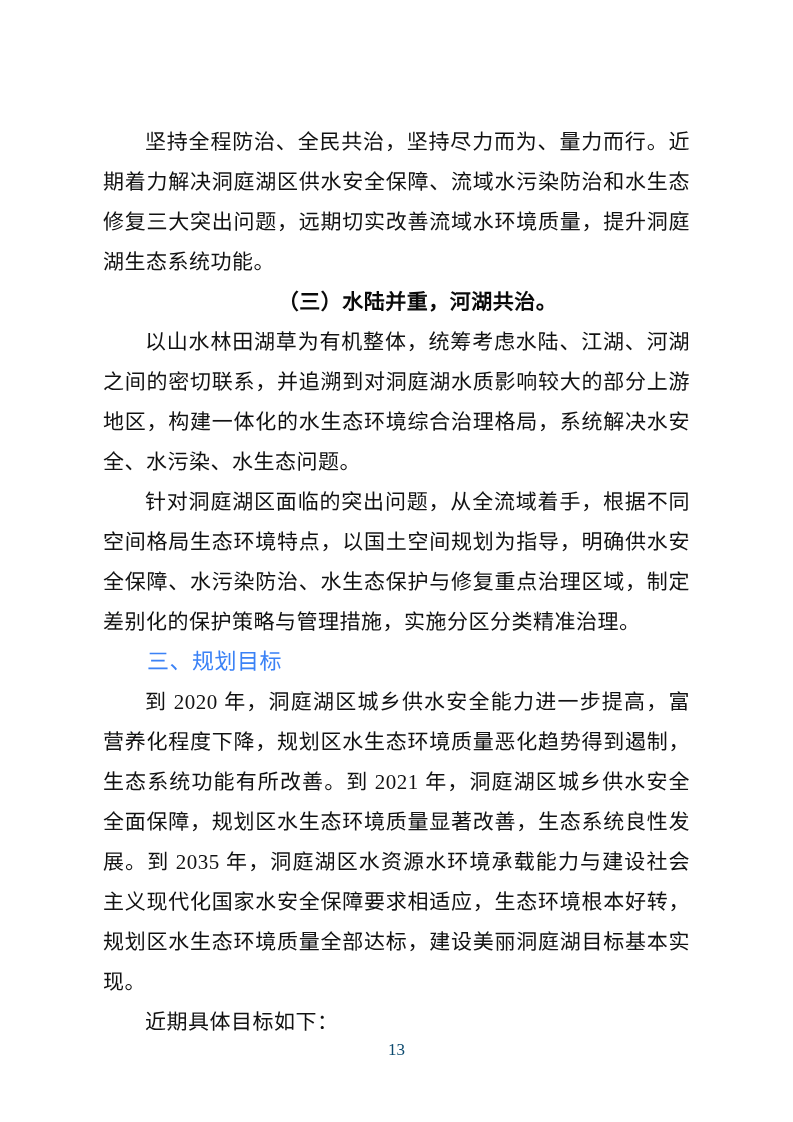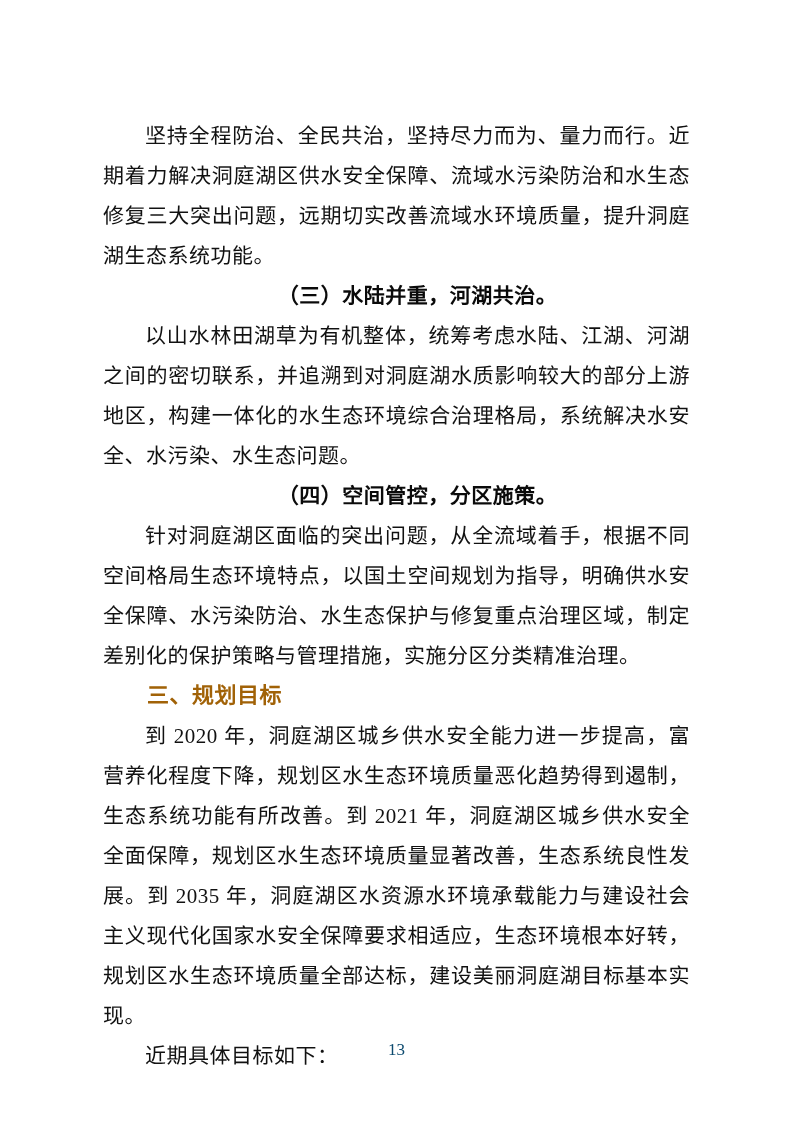--- a/index.html
+++ b/index.html
@@ -14,21 +14,21 @@
     height: 1122px;
     margin: 0 auto;
     background: #ffffff;
     overflow: hidden;
     font-family: "Liberation Serif", "DejaVu Serif", serif;
     color: #111111;
   }
 
   .content {
     position: absolute;
-    top: 116px;
+    top: 122px;
     left: 103px;
     right: 103px;
   }
 
   .para {
     font-size: 21px;
     line-height: 40px;
     text-align: justify;
     text-indent: 2em;
     letter-spacing: 0.5px;
@@ -43,23 +43,23 @@
     letter-spacing: 0.5px;
     color: #0a0a0a;
     text-align: center;
   }
 
   .section-heading {
     font-family: "Liberation Sans", "DejaVu Sans", sans-serif;
     font-size: 22px;
     line-height: 40px;
     text-indent: 2em;
-    font-weight: bold;
+    font-weight: normal;
     letter-spacing: 0.5px;
-    color: #a16207;
+    color: #3b82f6;
   }
 
   .page-number {
     position: absolute;
     bottom: 62px;
     left: 0;
     width: 100%;
     text-align: center;
     font-size: 17px;
     color: #0c4a6e;
@@ -71,21 +71,20 @@
 
 <div class="page">
   <div class="content">
 
     <p class="para">坚持全程防治、全民共治，坚持尽力而为、量力而行。近期着力解决洞庭湖区供水安全保障、流域水污染防治和水生态修复三大突出问题，远期切实改善流域水环境质量，提升洞庭湖生态系统功能。</p>
 
     <p class="sub-heading">（三）水陆并重，河湖共治。</p>
 
     <p class="para">以山水林田湖草为有机整体，统筹考虑水陆、江湖、河湖之间的密切联系，并追溯到对洞庭湖水质影响较大的部分上游地区，构建一体化的水生态环境综合治理格局，系统解决水安全、水污染、水生态问题。</p>
 
-    <p class="sub-heading">（四）空间管控，分区施策。</p>
 
     <p class="para">针对洞庭湖区面临的突出问题，从全流域着手，根据不同空间格局生态环境特点，以国土空间规划为指导，明确供水安全保障、水污染防治、水生态保护与修复重点治理区域，制定差别化的保护策略与管理措施，实施分区分类精准治理。</p>
 
     <p class="section-heading">三、规划目标</p>
 
     <p class="para">到 2020 年，洞庭湖区城乡供水安全能力进一步提高，富营养化程度下降，规划区水生态环境质量恶化趋势得到遏制，生态系统功能有所改善。到 2021 年，洞庭湖区城乡供水安全全面保障，规划区水生态环境质量显著改善，生态系统良性发展。到 2035 年，洞庭湖区水资源水环境承载能力与建设社会主义现代化国家水安全保障要求相适应，生态环境根本好转，规划区水生态环境质量全部达标，建设美丽洞庭湖目标基本实现。</p>
 
     <p class="para">近期具体目标如下：</p>
 
   </div>

